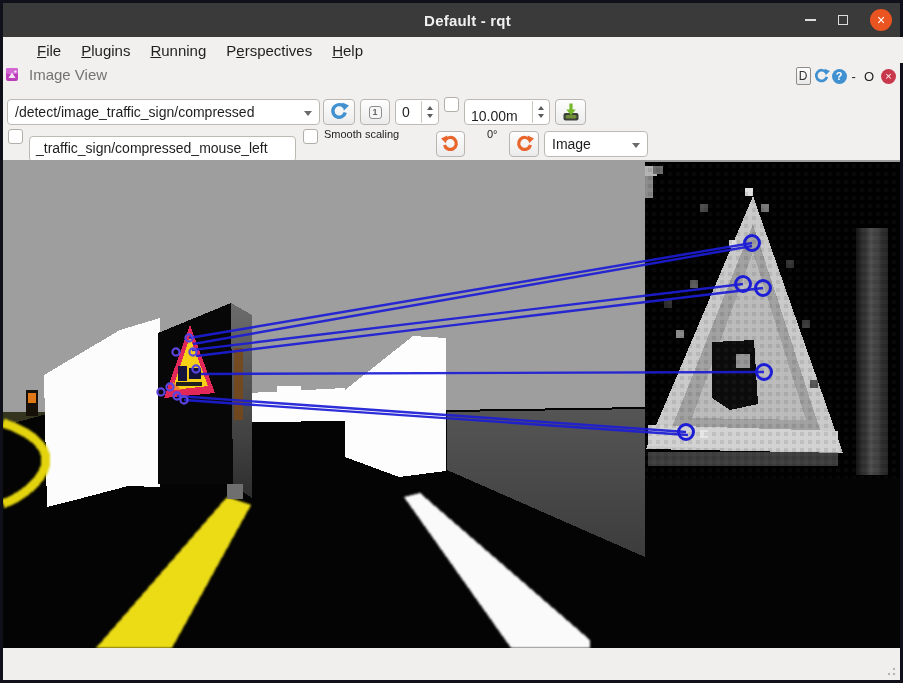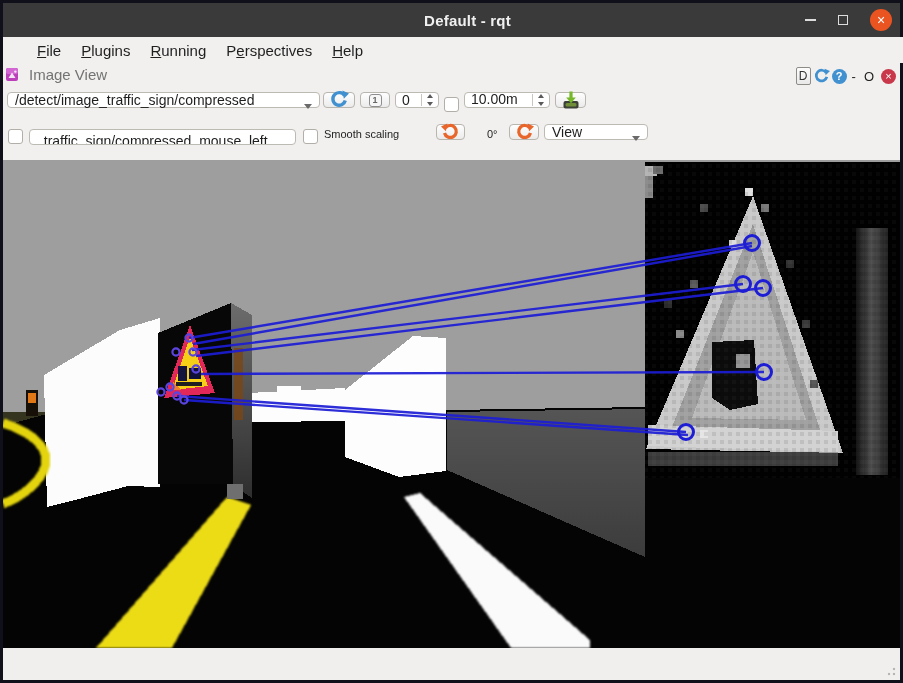--- a/index.html
+++ b/index.html
@@ -31,21 +31,21 @@
         font-size:12px;color:#333;display:flex;align-items:center;justify-content:center;}
   .pb-help{width:15px;height:15px;border-radius:50%;background:var(--accent_blue,#4190cf);color:#fff;font-size:11px;font-weight:bold;
         display:flex;align-items:center;justify-content:center;}
   .pb-min,.pb-restore{font-size:13px;color:#222;padding:0 3px;}
   .pb-close{width:15px;height:15px;border-radius:50%;background:#c9384a;color:#fff;font-size:11px;
         display:flex;align-items:center;justify-content:center;margin-left:2px;}
 
   
   .row1{position:absolute;left:0;top:88px;width:100%;height:28px;}
   .row2{position:absolute;left:0;top:120px;width:100%;height:28px;}
-  .widget{position:absolute;height:16px;}
+  .widget{position:absolute;height:26px;margin-top:7px;}
   .boxfield{background:#fff;border:1px solid #bdb9b3;border-radius:4px;font-size:14px;color:#1e1e1e;}
   .combo{display:flex;align-items:center;padding:0 22px 0 7px;}
   .combo .caret{position:absolute;right:7px;top:11px;width:0;height:0;border-left:4px solid transparent;border-right:4px solid transparent;border-top:5px solid #6a6a6a;}
   .btn{background:linear-gradient(#fefefe,#ebebeb);border:1px solid #b9b5af;border-radius:4px;display:flex;align-items:center;justify-content:center;}
   .spin{display:flex;align-items:center;padding-left:6px;}
   .spin-btns{position:absolute;right:1px;top:1px;bottom:1px;width:16px;border-left:1px solid #c9c5bf;display:flex;flex-direction:column;align-items:center;justify-content:center;gap:4px;}
   .arr-up{width:0;height:0;border-left:3.5px solid transparent;border-right:3.5px solid transparent;border-bottom:4.5px solid #5a5a5a;}
   .arr-dn{width:0;height:0;border-left:3.5px solid transparent;border-right:3.5px solid transparent;border-top:4.5px solid #5a5a5a;}
   .checkbox{position:absolute;width:15px;height:15px;background:#fff;border:1px solid #b2aea8;border-radius:3px;}
   .lbl{position:absolute;font-size:11px;color:#232323;}
@@ -166,21 +166,21 @@
         </svg>
       </div>
       <span class="lbl" style="left:484px;top:5px;">0°</span>
       <div class="widget btn" style="left:506px;top:1px;width:30px;">
         <svg width="19" height="19" viewBox="0 0 20 20">
           <path d="M15.5,5.5 A6.3,6.3 0 1 0 16.3,10.5" fill="none" stroke="#e8652c" stroke-width="3.4"></path>
           <polygon points="13.4,0.6 20,3.6 14.8,8.8" fill="#e8652c"></polygon>
         </svg>
       </div>
       <div class="widget boxfield combo" style="left:541px;top:1px;width:104px;">
-        <span>View</span>
+        <span>Image</span>
         <span class="caret"></span>
       </div>
     </div>
 
     <div class="imagearea">
       <svg width="897" height="488" viewBox="3 160 897 488" preserveAspectRatio="none" shape-rendering="crispEdges">
         <defs>
           <pattern id="px" width="8" height="8" patternUnits="userSpaceOnUse">
             <rect x="0" y="0" width="4" height="4" fill="rgba(0,0,0,0.16)"></rect>
             <rect x="4" y="4" width="4" height="4" fill="rgba(255,255,255,0.05)"></rect>

